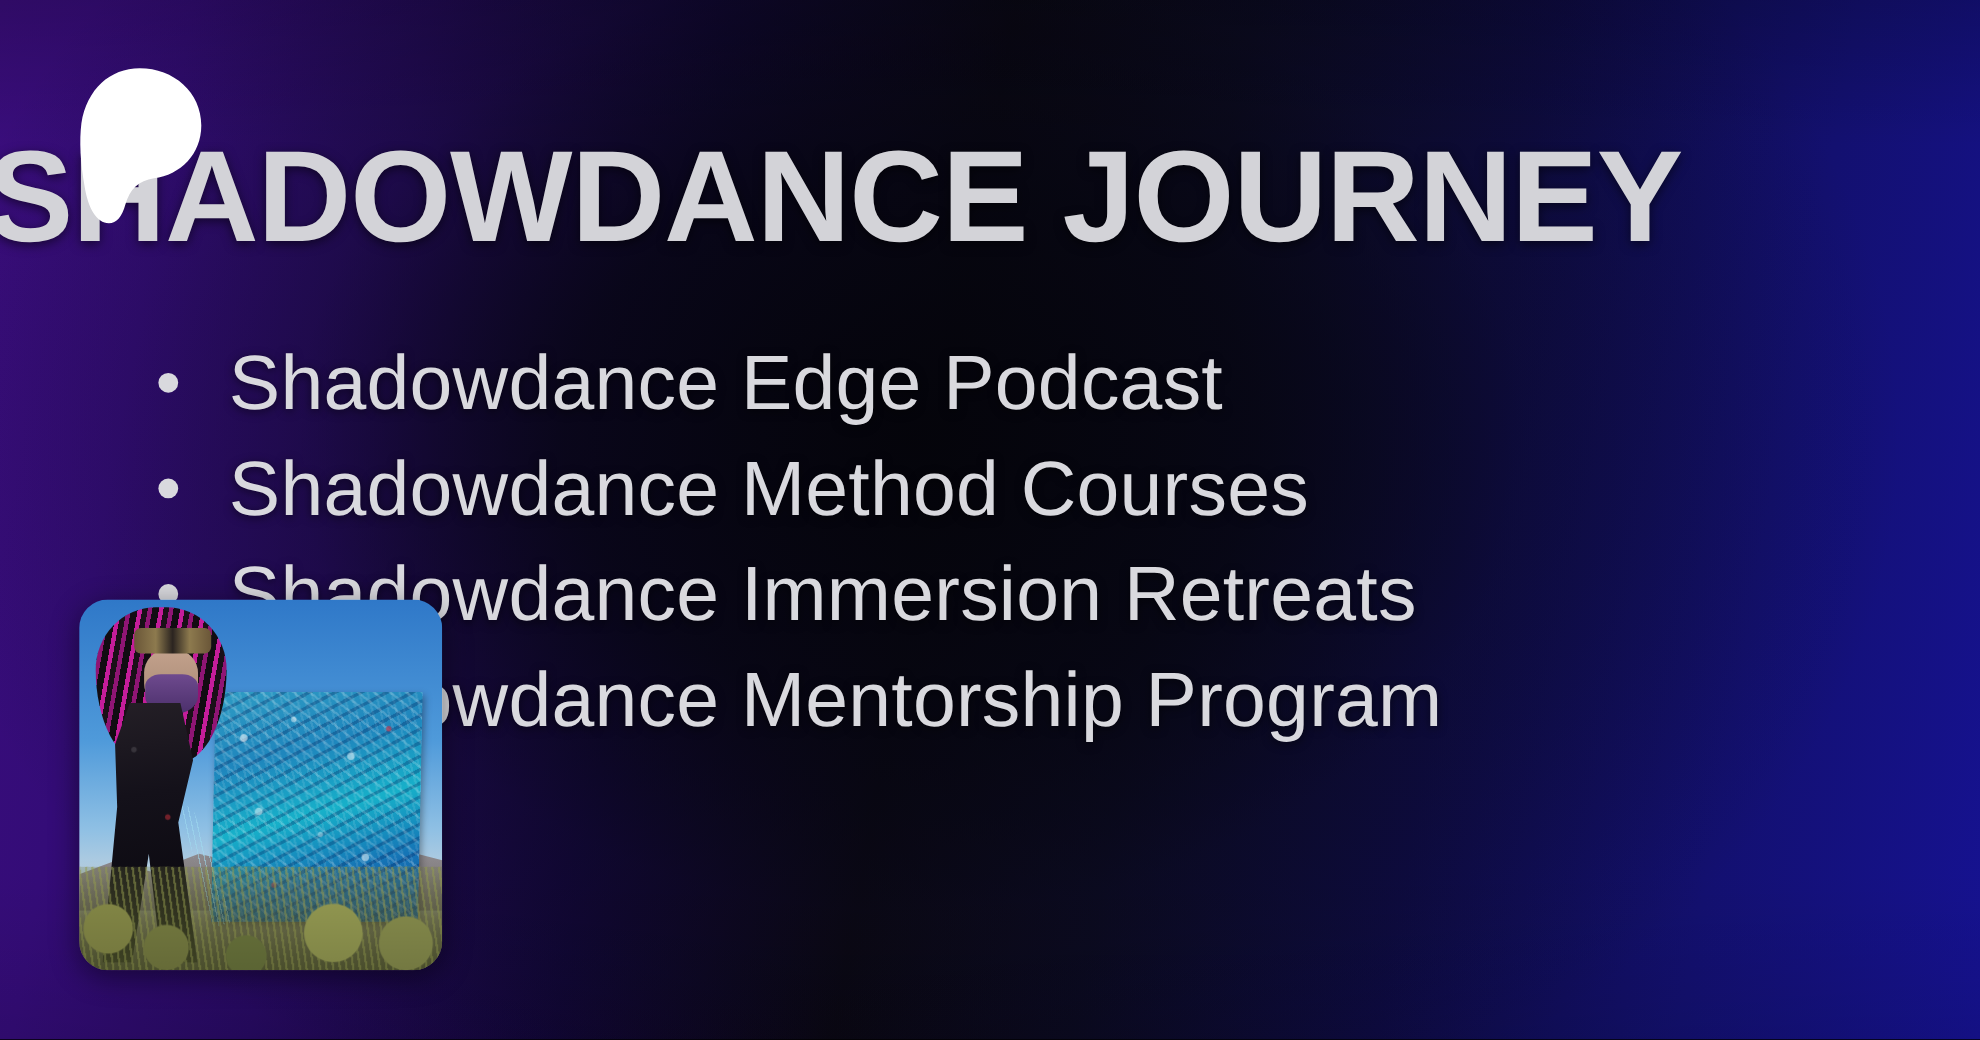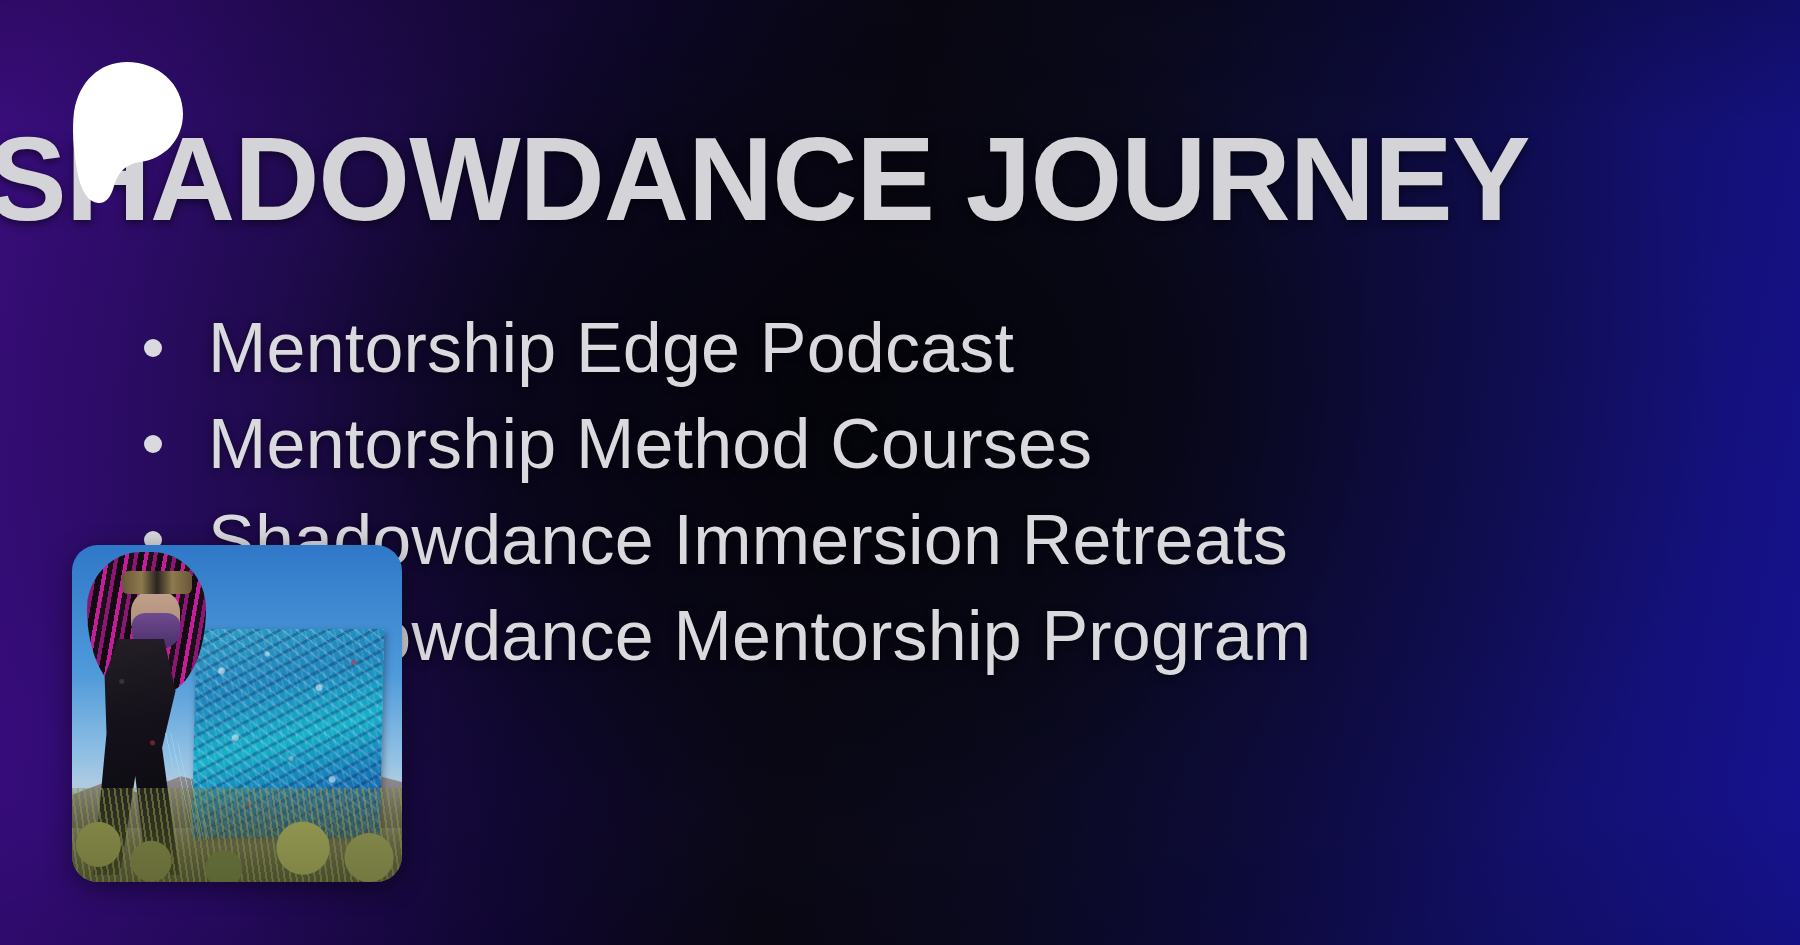--- a/index.html
+++ b/index.html
@@ -264,24 +264,24 @@
                C 18 145, 10 131, 7 112
                C 3 89, 2 70, 4 54
                C 9 23, 30 4, 57 4 Z" fill="#ffffff"></path>
     </svg>
   </div>
 
   <div id="headline">SHADOWDANCE JOURNEY</div>
 
   <ul id="bullets">
     <li>
-      <span>Mentorship Edge Podcast</span>
+      <span>Shadowdance Edge Podcast</span>
     </li>
     <li>
-      <span>Mentorship Method Courses</span>
+      <span>Shadowdance Method Courses</span>
     </li>
     <li>
       <span>Shadowdance Immersion Retreats</span>
     </li>
     <li>
       <span>Shadowdance Mentorship Program</span>
     </li>
   </ul>
 
   <div id="photo-card">

